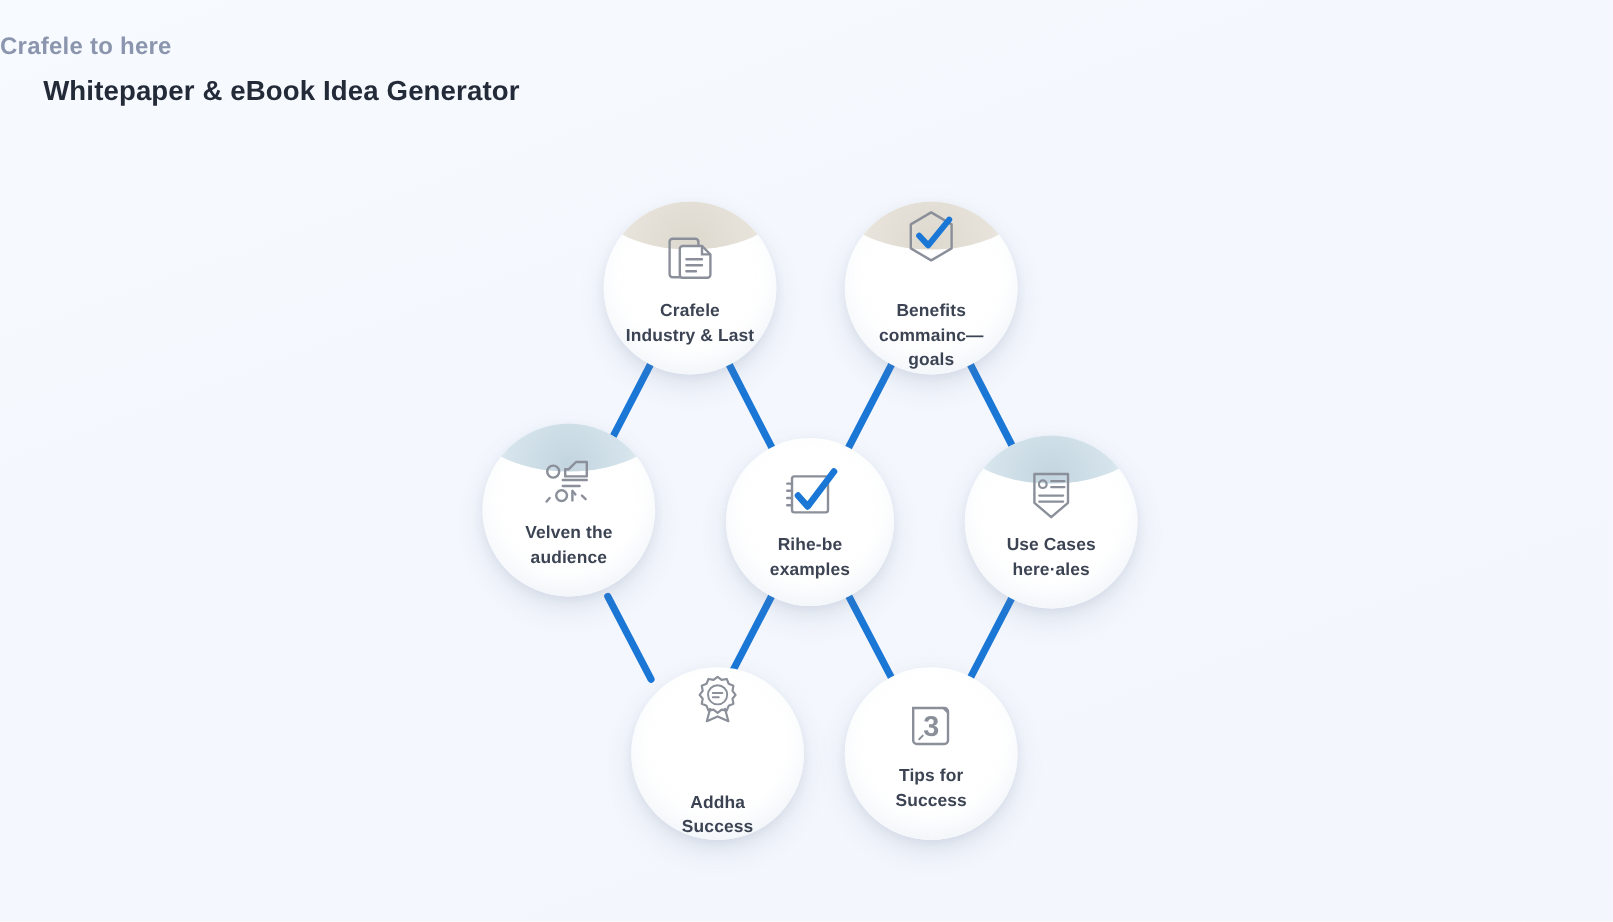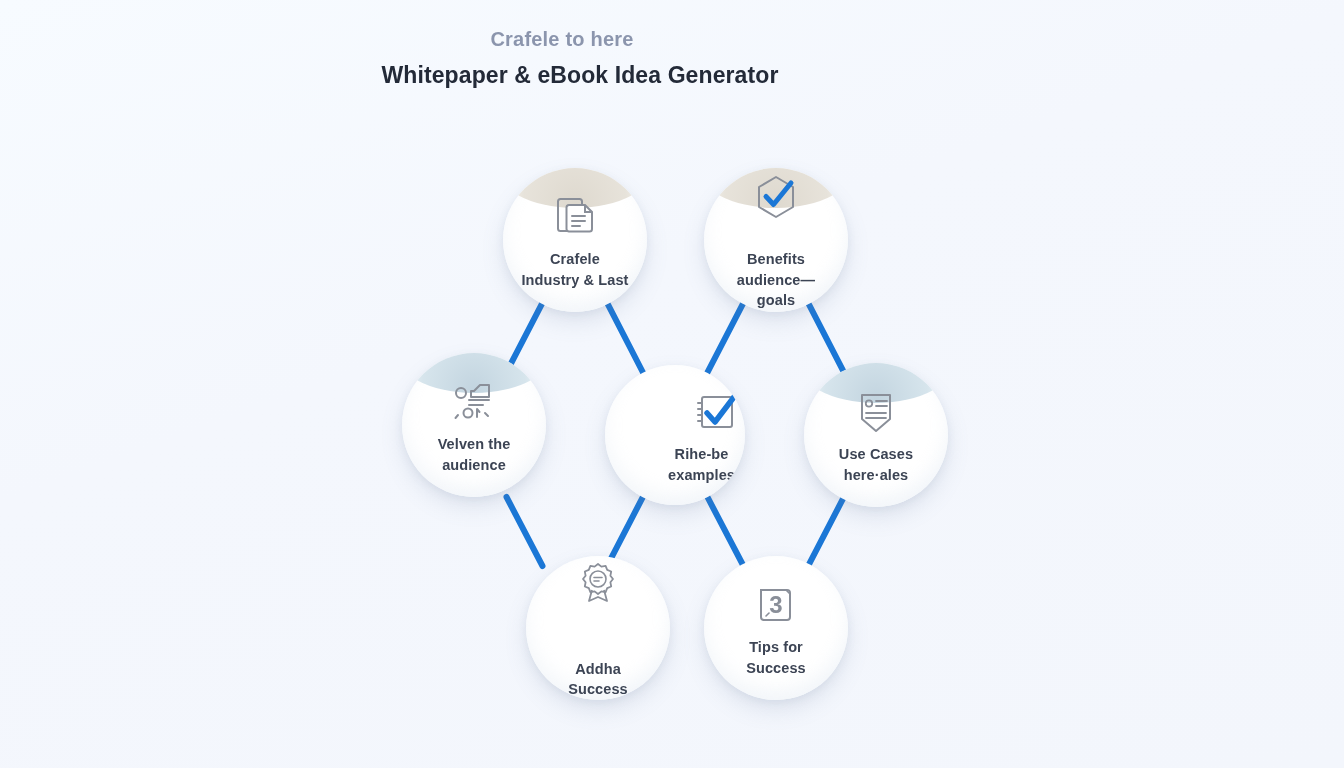--- a/index.html
+++ b/index.html
@@ -19,24 +19,23 @@
   #stage {
     position: absolute;
     left: 0; top: 0;
     width: 1344px;
     height: 768px;
   }
 
   
   #header {
     position: absolute;
-    left: 16px;
+    left: 0;
     top: 26px;
     width: 1092px;
-    text-align: center;
   }
   #subtitle {
     font-size: 20px;
     font-weight: 600;
     color: #8b95ad;
     letter-spacing: 0.2px;
     line-height: 1.35;
   }
   #title {
     margin-top: 8px;
@@ -108,21 +107,21 @@
     font-size: 14.5px;
     font-weight: 600;
     line-height: 1.42;
     padding: 0 10px;
     letter-spacing: 0.1px;
   }
   .node-label .l2, .node-label .l3 { display: block; }
 
   
   .node-big    { width: 144px; height: 144px; }
-  .node-center { width: 140px; height: 140px; align-items: flex-end; }
+  .node-center { width: 140px; height: 140px; }
 </style>
 </head>
 <body>
 
 <div id="stage">
 
   <div id="header">
     <div id="subtitle">Crafele to here</div>
     <div id="title">Whitepaper &amp; eBook Idea Generator</div>
   </div>
@@ -164,21 +163,21 @@
         </div>
         <div class="node-label"><span class="l1">Crafele</span><span class="l2">Industry &amp; Last</span></div>
       </div>
       <div class="node node-big tint-tan" style="left: 704px; top: 168px; width: 144px; height: 144px; gap: 20px;">
         <div class="node-icon">
           <svg width="52" height="52" viewBox="0 0 52 52">
       <path d="M26 6 43 16v20L26 46 9 36V16z" fill="none" stroke="#8a8f99" stroke-width="2" stroke-linejoin="round"></path>
       <path d="M16 25.5l7.5 8L41 12" fill="none" stroke="#1b77d6" stroke-width="5" stroke-linecap="round" stroke-linejoin="round"></path>
     </svg>
         </div>
-        <div class="node-label"><span class="l1">Benefits</span><span class="l2">audience—</span><span class="l3">goals</span></div>
+        <div class="node-label"><span class="l1">Benefits</span><span class="l2">commainc—</span><span class="l3">goals</span></div>
       </div>
       <div class="node node-big tint-blue" style="left: 402px; top: 353px; width: 144px; height: 144px;">
         <div class="node-icon">
           <svg width="54" height="54" viewBox="0 0 54 54">
       <circle cx="14" cy="18" r="5" fill="none" stroke="#8a8f99" stroke-width="2"></circle>
       <path d="M24 22h18V10h-9l-6 6h-3z" fill="none" stroke="#8a8f99" stroke-width="2" stroke-linejoin="round"></path>
       <path d="M22 25h20M22 30h14" stroke="#8a8f99" stroke-width="2" stroke-linecap="round"></path>
       <circle cx="21" cy="38" r="4.5" fill="none" stroke="#8a8f99" stroke-width="2"></circle>
       <path d="M30 42v-7" stroke="#8a8f99" stroke-width="2" stroke-linecap="round"></path>
       <path d="M30 34l2.5 3M11 40l-2.5 3M38 38l3 3" stroke="#8a8f99" stroke-width="2" stroke-linecap="round"></path>

